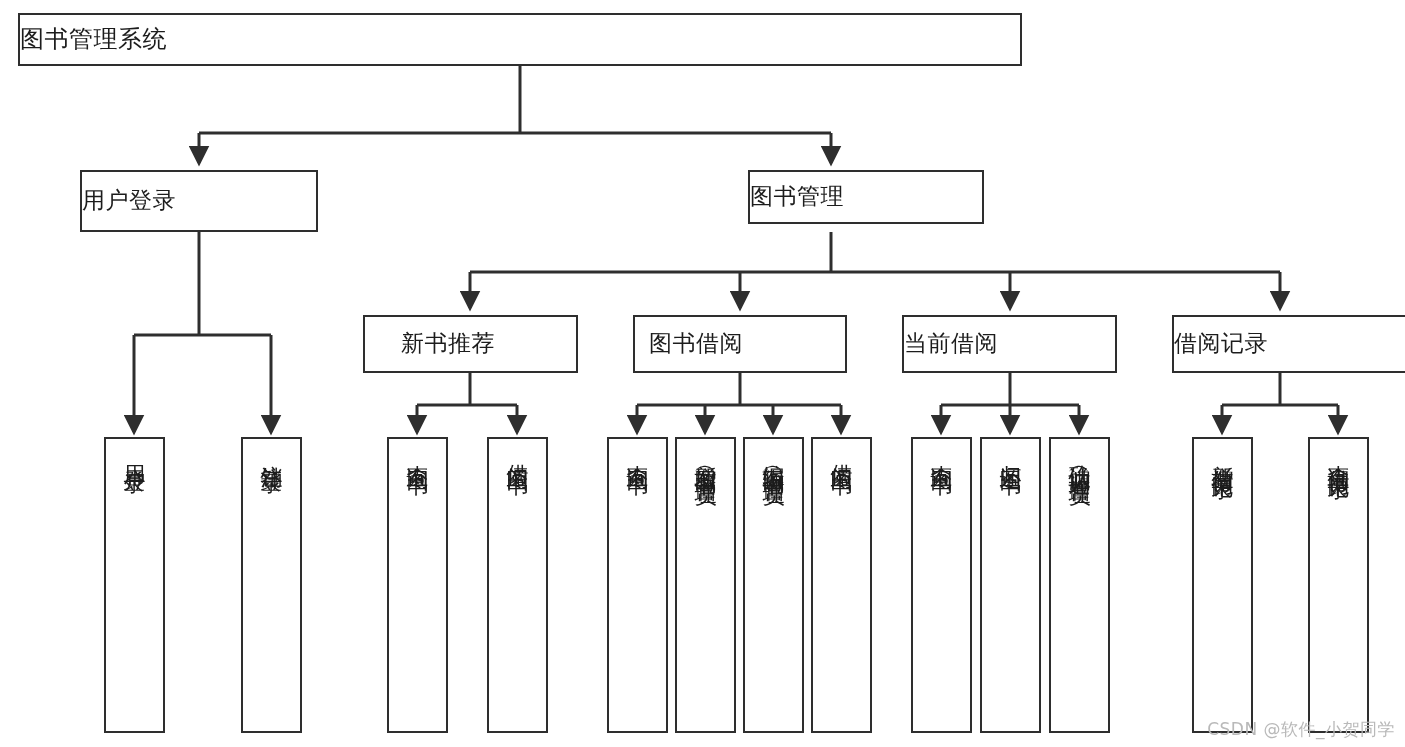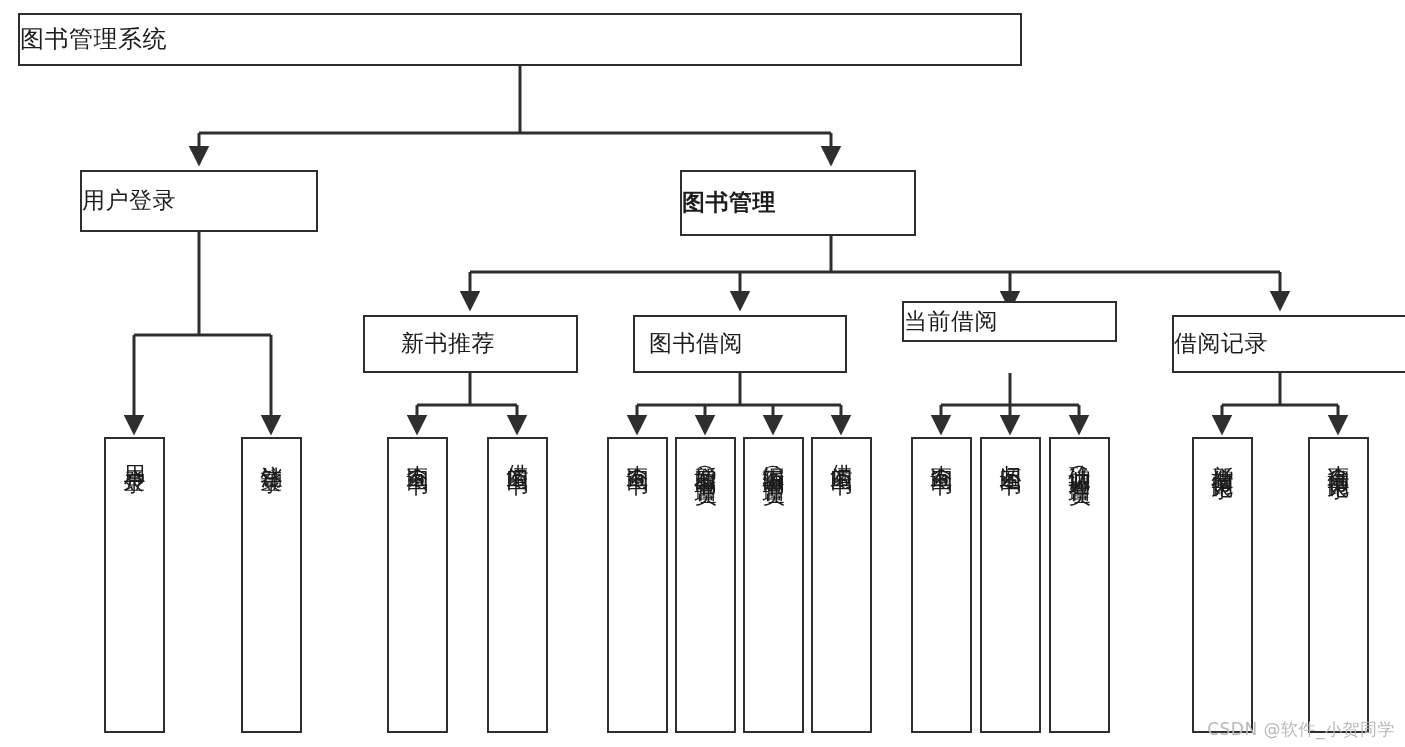--- a/index.html
+++ b/index.html
@@ -135,31 +135,31 @@
     </g>
   </svg>
 
   <div class="node horiz root" style="left:18px; top:13px; width:1004px; height:53px;">
     <span class="label">图书管理系统</span>
   </div>
 
   <div class="node horiz" style="left:80px; top:170px; width:238px; height:62px;">
     <span class="label">用户登录</span>
   </div>
-  <div class="node horiz" style="left:680px; top:170px; width:236px; height:66px;font-weight:bold;">
+  <div class="node horiz" style="left:748px; top:170px; width:236px; height:54px;">
     <span class="label">图书管理</span>
   </div>
 
   <div class="node horiz" style="left:363px; top:315px; width:215px; height:58px;padding-left:36px;">
     <span class="label">新书推荐</span>
   </div>
   <div class="node horiz" style="left:633px; top:315px; width:214px; height:58px;padding-left:14px;">
     <span class="label">图书借阅</span>
   </div>
-  <div class="node horiz" style="left:902px; top:301px; width:215px; height:41px;">
+  <div class="node horiz" style="left:902px; top:315px; width:215px; height:58px;">
     <span class="label">当前借阅</span>
   </div>
   <div class="node horiz" style="left:1172px; top:315px; width:256px; height:58px;">
     <span class="label">借阅记录</span>
   </div>
 
   <div class="node vert" style="left:104px; top:437px; width:61px; height:296px;">
     <span class="label">用户登录</span>
   </div>
   <div class="node vert" style="left:241px; top:437px; width:61px; height:296px;">

